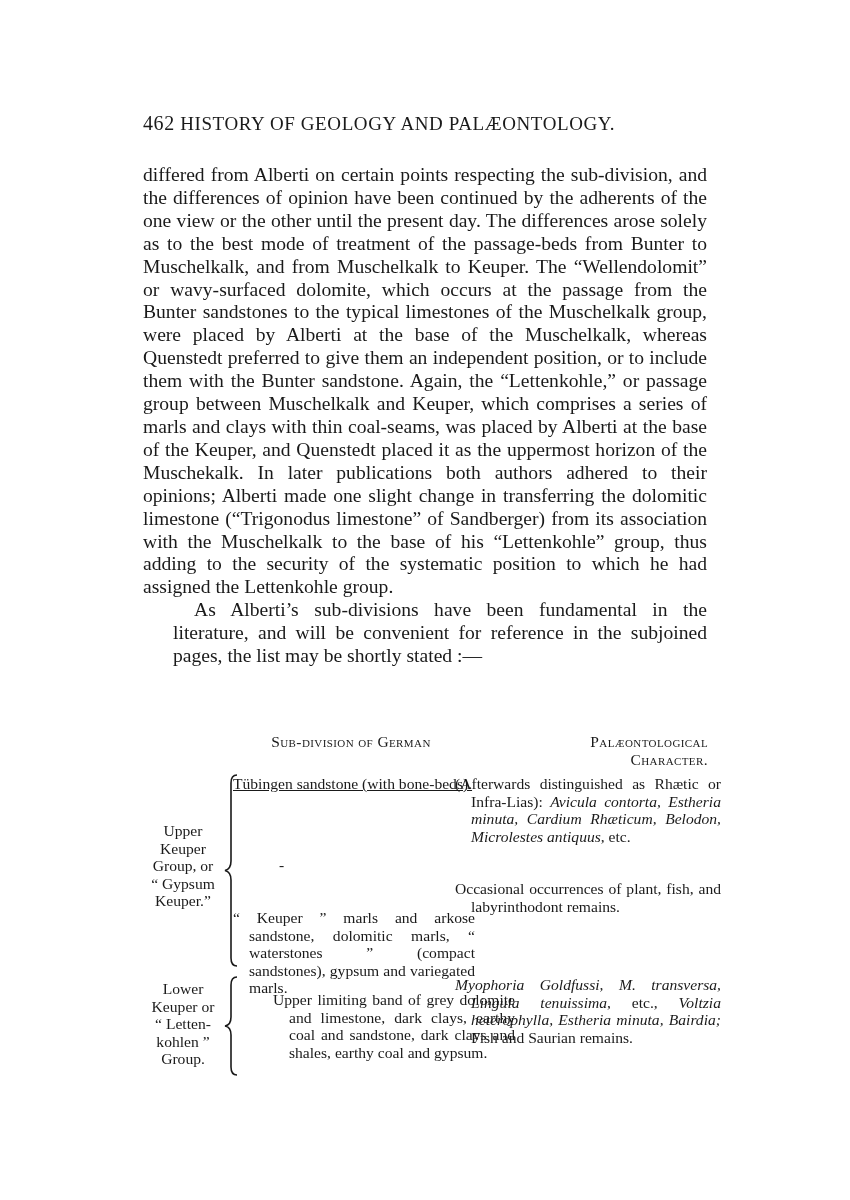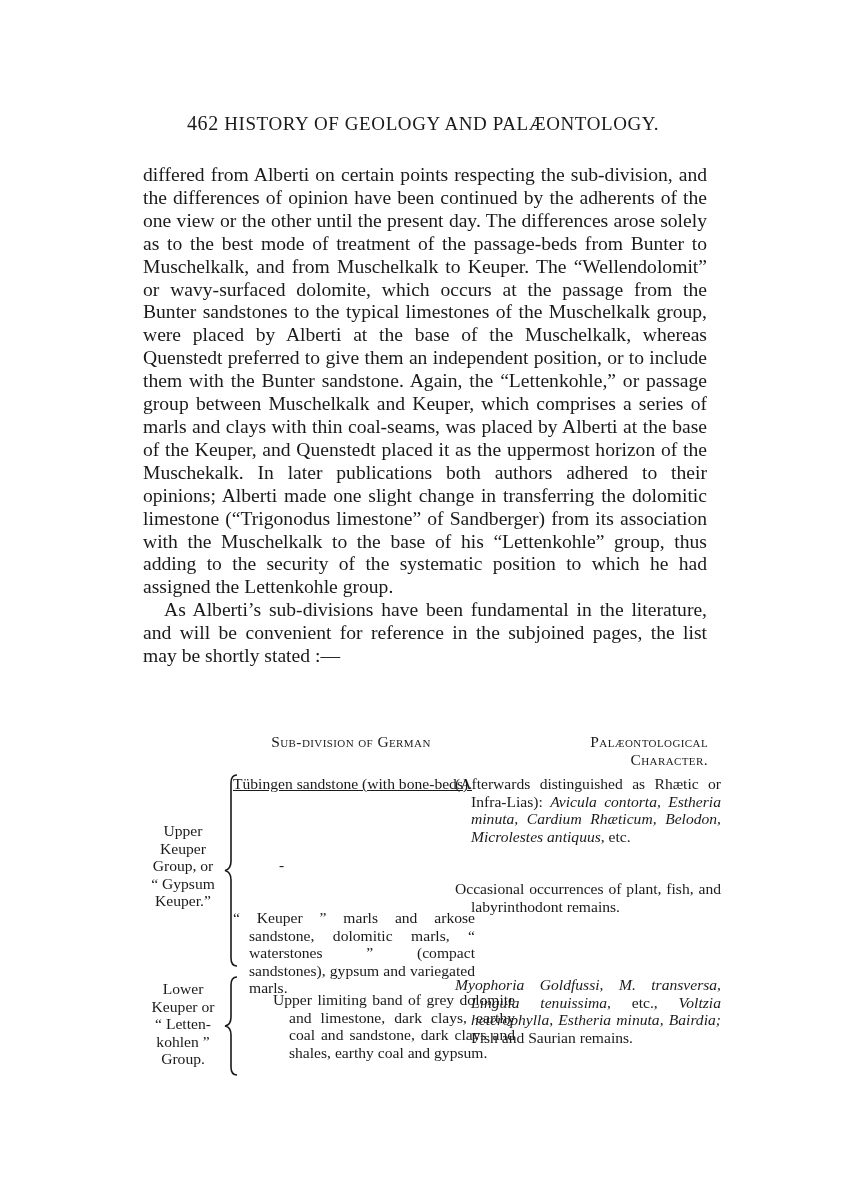--- a/index.html
+++ b/index.html
@@ -3,29 +3,29 @@
 <meta charset="utf-8">
 <style>
   html, body { margin:0; padding:0; }
   body {
     width:850px; height:1200px; background:#ffffff; color:#1a1a1a;
     font-family:"Liberation Serif","DejaVu Serif",serif;
     position:relative; overflow:hidden;
   }
   .header {
     position:absolute; left:143px; top:112px; width:600px;
-    font-size:19px; letter-spacing:0.6px; white-space:nowrap;margin-left:44px;
+    font-size:19px; letter-spacing:0.6px; white-space:nowrap;
   }
   .header .num { font-size:20px; }
   .body-text {
     position:absolute; left:143px; top:164px; width:564px;
     font-size:19.6px; line-height:22.9px; text-align:justify;
   }
   .body-text p { margin:0; }
-  .body-text p.indent { text-indent:21px; }
+  .body-text p.indent { text-indent:21px;margin-left:30px; }
   .table {
     position:absolute; left:143px; top:733px; width:570px;
     font-size:15.6px; line-height:17.6px;
   }
   .col-head {
     position:absolute; text-align:center; font-variant:small-caps;
     font-size:15.5px; line-height:17.5px; letter-spacing:0.4px;
   }
   .group-label { position:absolute; text-align:center; font-size:15.6px; line-height:17.6px; }
   .brace { position:absolute; }

